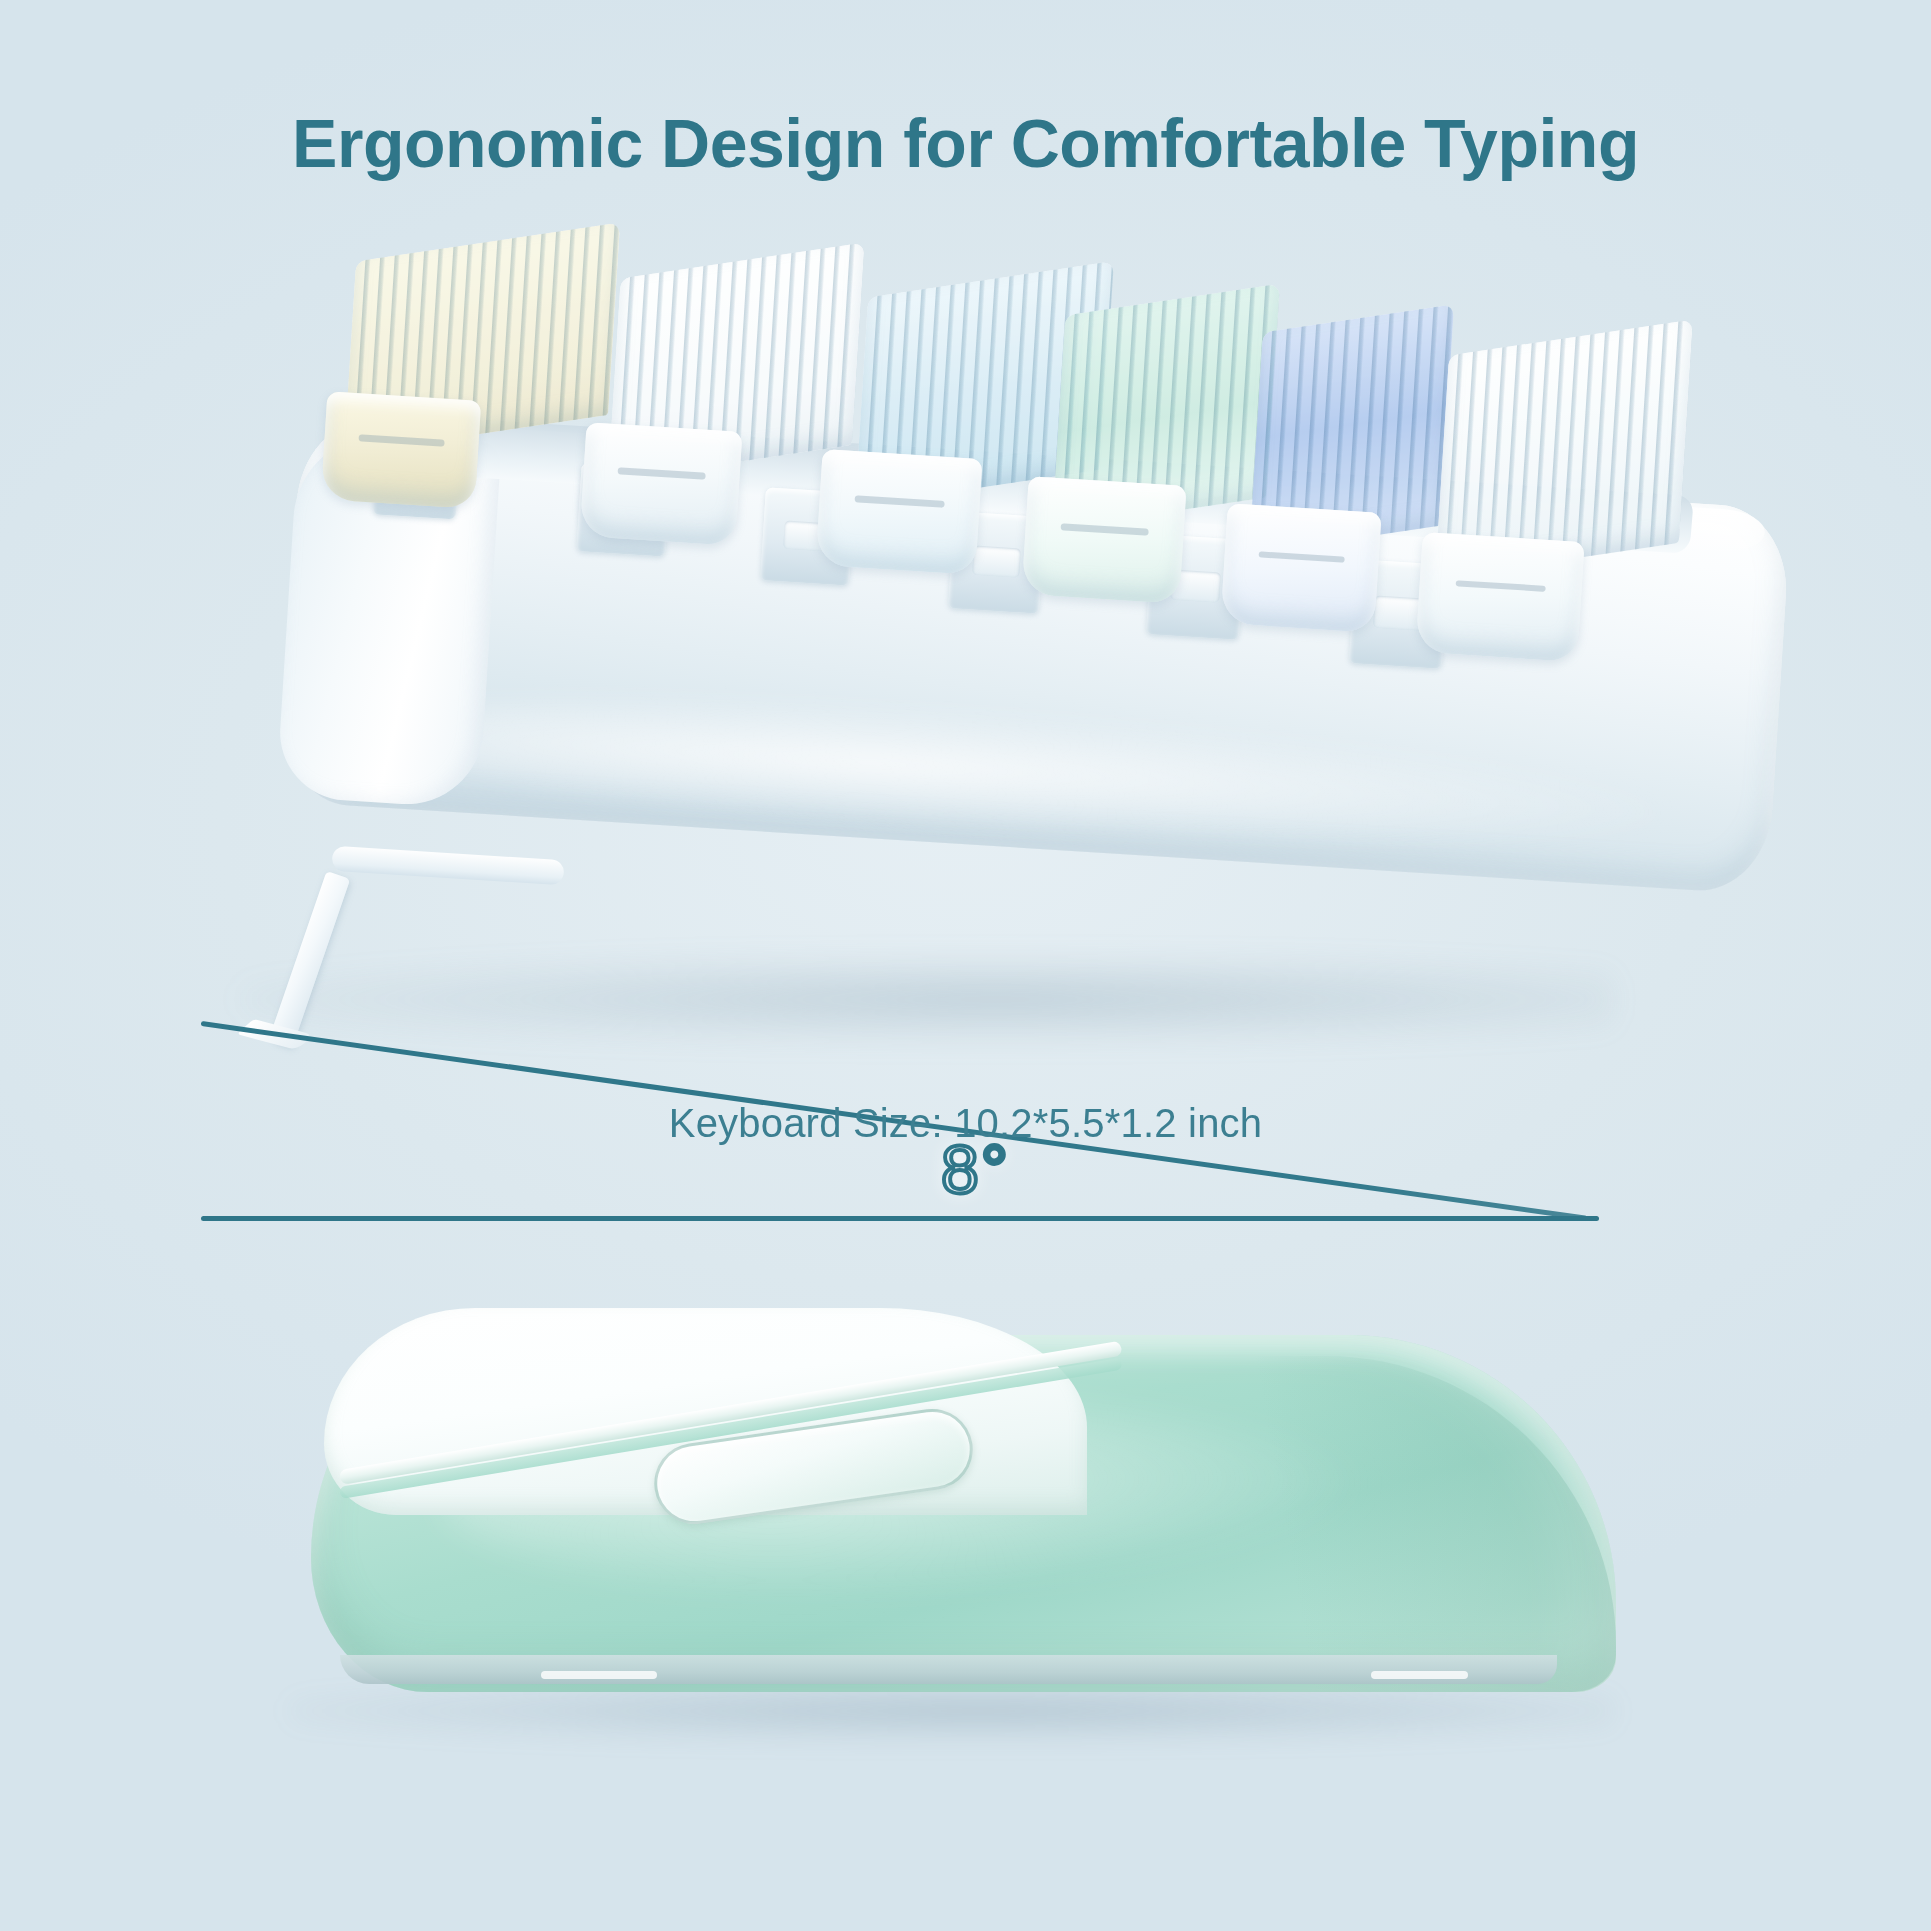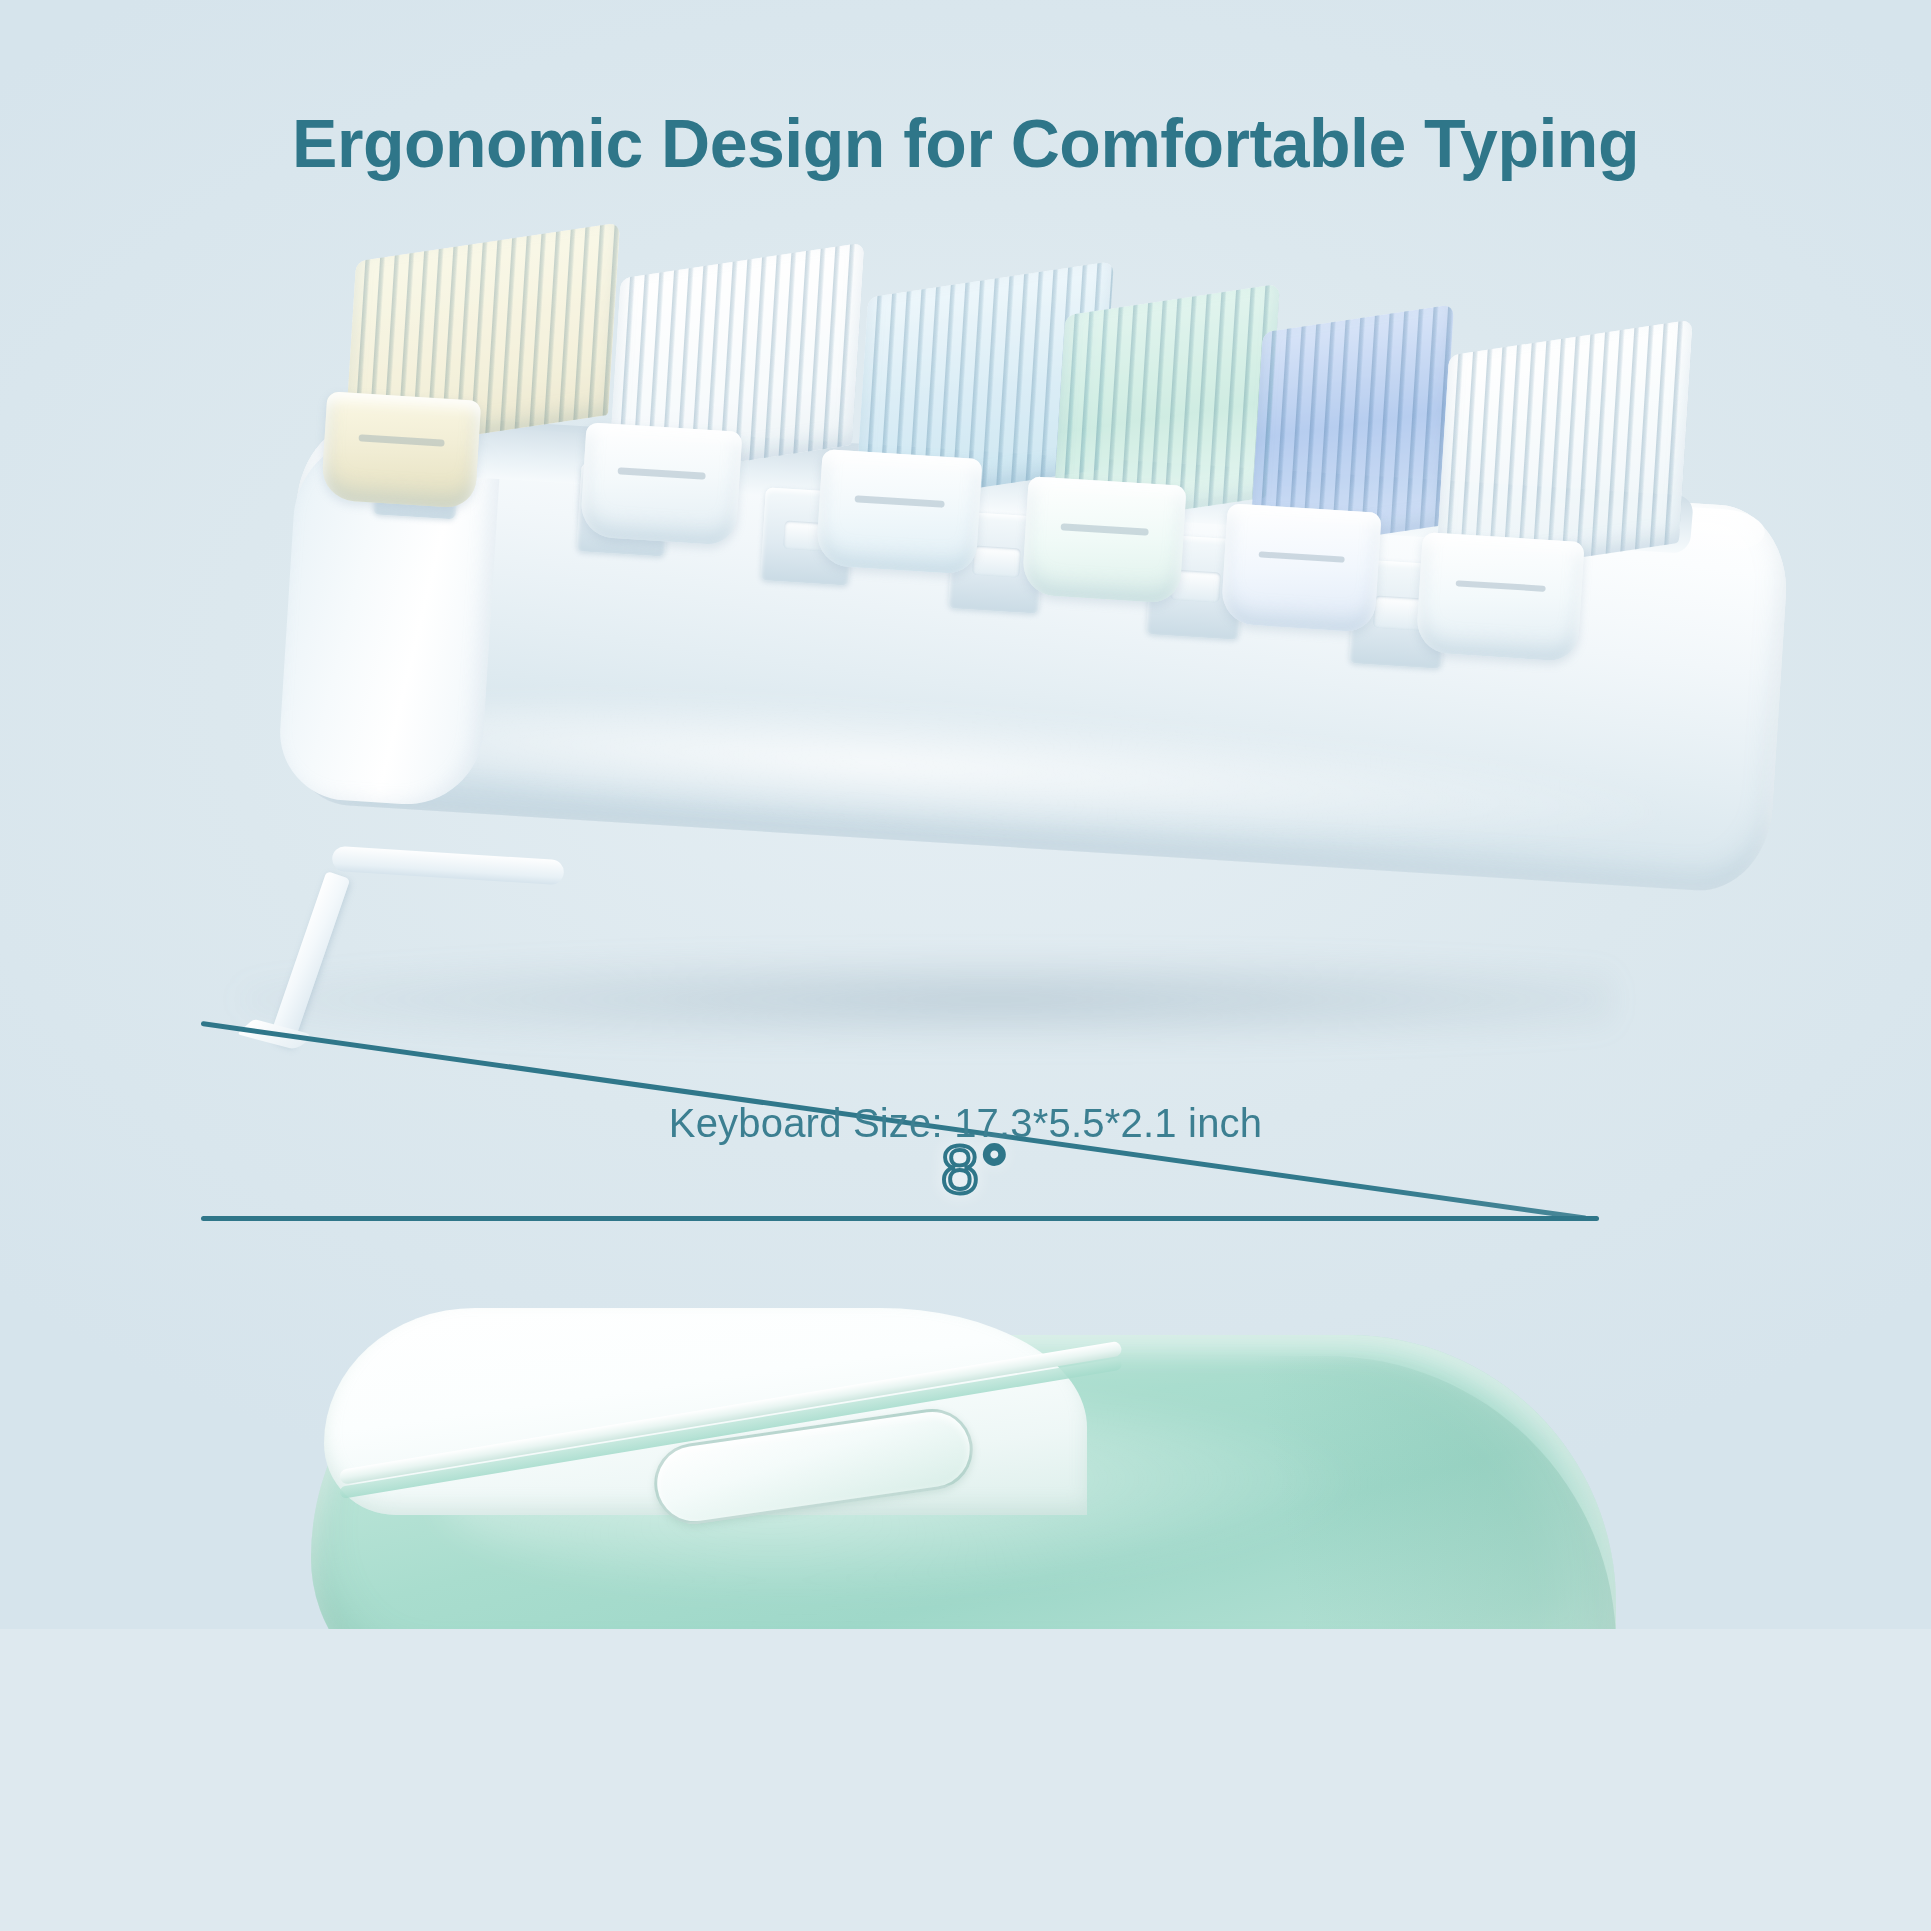--- a/index.html
+++ b/index.html
@@ -12,21 +12,21 @@
 
   body {
     font-family: "Liberation Sans", sans-serif;
     background: #dee9ef;
     position: relative;
   }
 
   #stage {
     position: relative;
     width: 1931px;
-    height: 1629px;
+    height: 1931px;
     background:
       radial-gradient(ellipse 1352px 869px at 50% 42%, #e6eff4 0%, #dce8ee 55%, #d6e4ec 100%);
     overflow: hidden;
   }
 
   
   .title {
     position: absolute;
     top: 104px;
     left: 0;
@@ -448,21 +448,21 @@
 
     <div class="kickstand-hinge"></div>
     <div class="kickstand"></div>
     <div class="kickstand-tip"></div>
 
     <div class="guide-slope"></div>
     <div class="guide-base"></div>
     <div class="angle-label">8°</div>
   </div>
 
-  <div class="caption caption-kb">Keyboard Size: 17.3*5.5*2.1 inch</div>
+  <div class="caption caption-kb">Keyboard Size: 10.2*5.5*1.2 inch</div>
 
   <div class="mouse-scene">
     <div class="mouse-shadow"></div>
 
     <div class="scroll-wheel"></div>
     <div class="mouse-body"></div>
     <div class="mouse-top"></div>
     <div class="mouse-top-edge"></div>
     <div class="mouse-lip"></div>
     <div class="side-button"></div>

